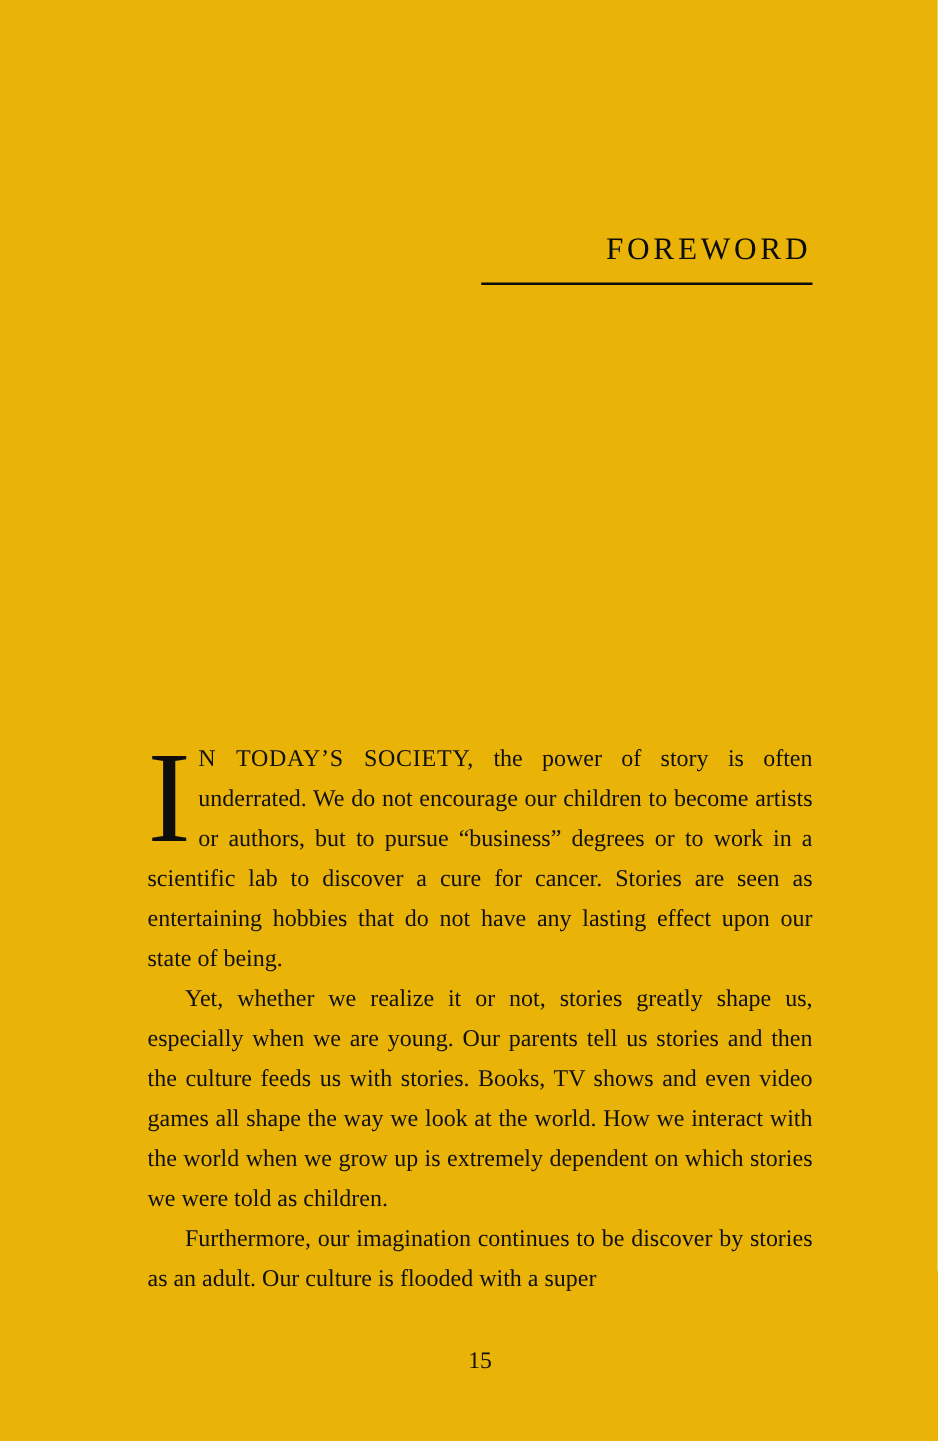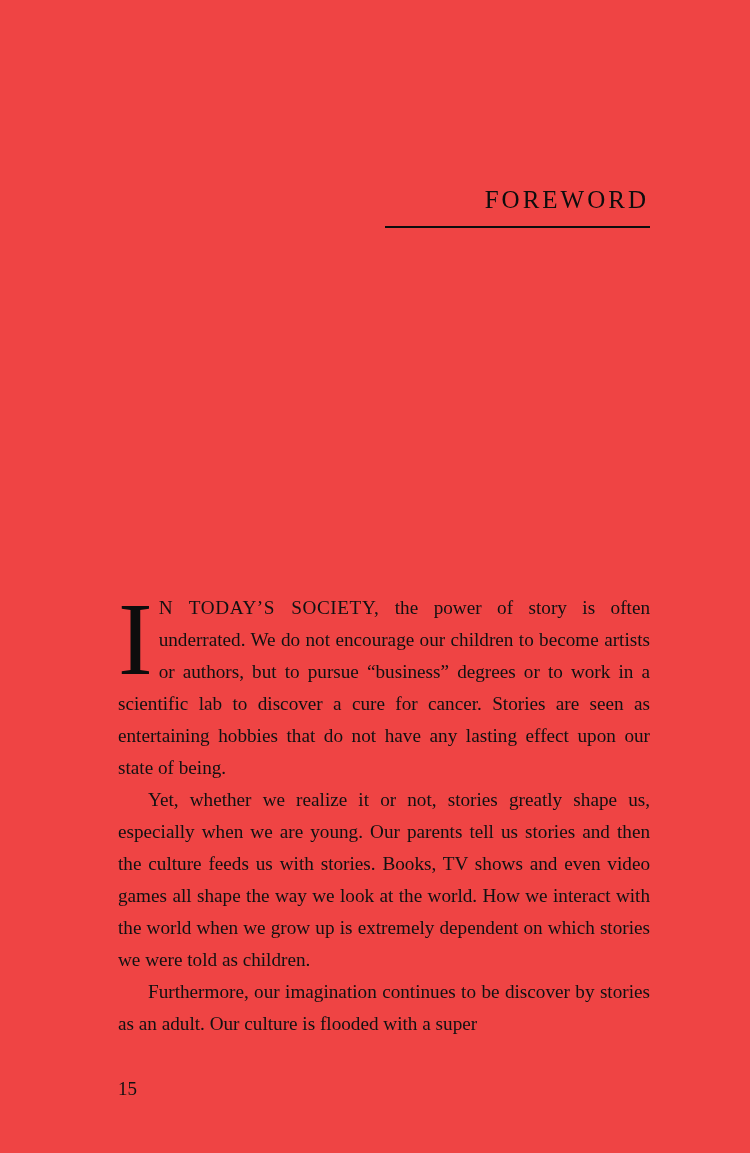--- a/index.html
+++ b/index.html
@@ -15,21 +15,21 @@
     color: #111111;
     overflow: hidden;
   }
 
   .page {
     position: absolute;
     left: 0;
     top: 0;
     width: 750px;
     height: 1153px;
-    background: #ef4444;
+    background: #eab308;
   }
 
   
   .heading-block {
     position: absolute;
     left: 118px;
     top: 186px;
     width: 532px;
   }
   .chapter-title {
@@ -84,21 +84,21 @@
     font-variant: small-caps;
     letter-spacing: 0.6px;
   }
 
   
   .folio {
     position: absolute;
     left: 118px;
     top: 1078px;
     width: 532px;
-    text-align: left;
+    text-align: center;
     font-size: 19px;
     color: #111111;
   }
 </style>
 </head>
 <body>
 
 <div class="page">
 
   <div class="heading-block">

